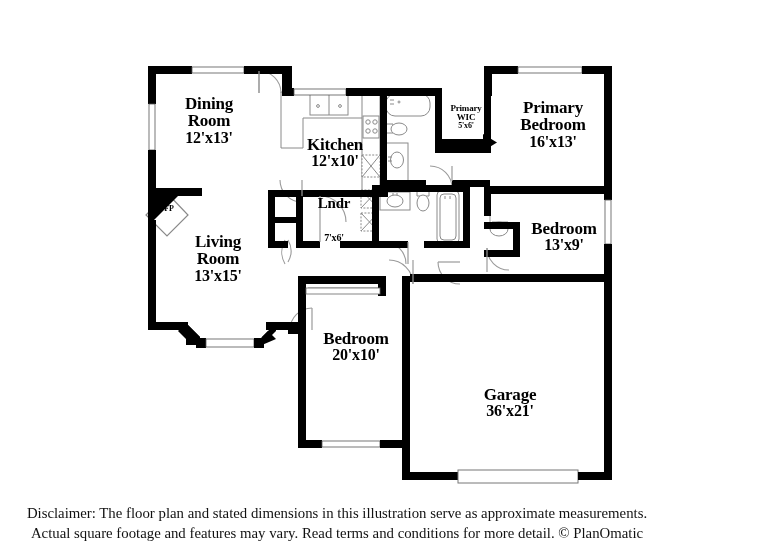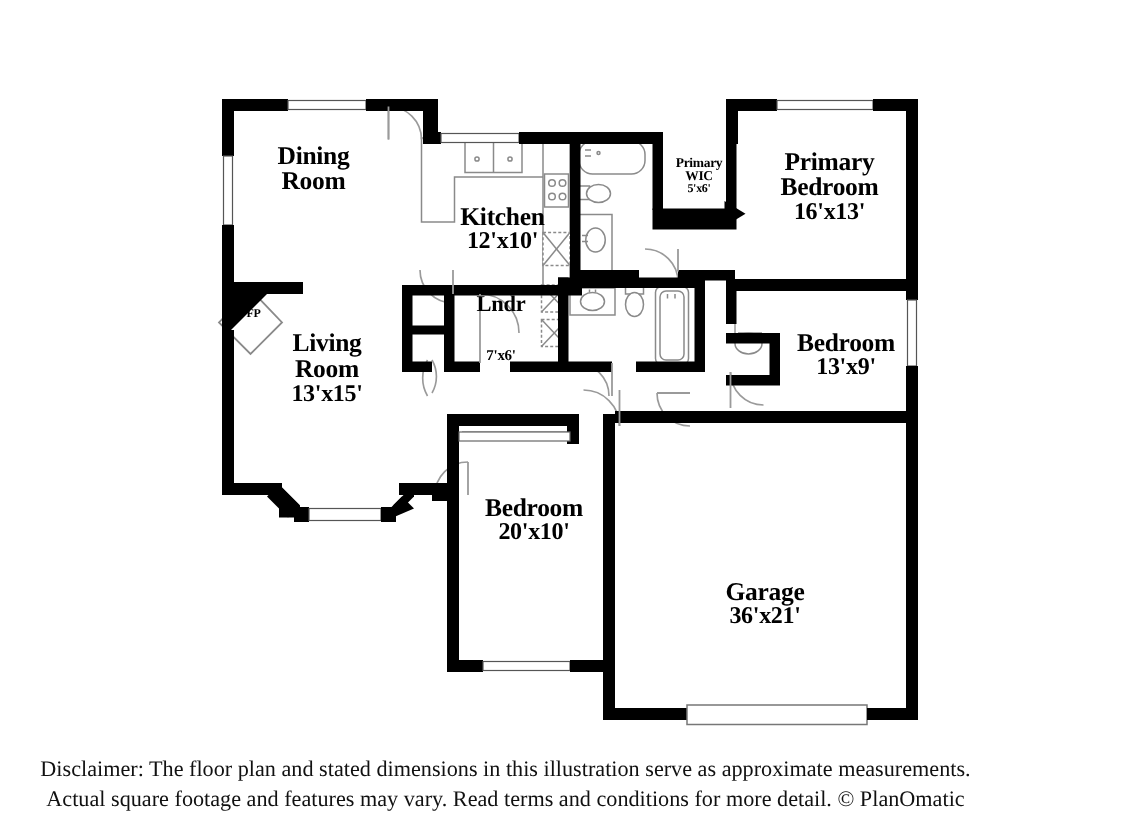--- a/index.html
+++ b/index.html
@@ -302,40 +302,41 @@
       <line x1="487" y1="248" x2="487" y2="272"></line>
       <line x1="413" y1="260" x2="413" y2="284"></line>
       <line x1="312" y1="308" x2="312" y2="330"></line>
       <line x1="438" y1="262" x2="460" y2="262"></line>
     </g>
   </svg>
 
   <div class="room-label rl-big" style="left:144px; top:95px; width:130px;">
     <span class="rl-name">Dining</span>
     <span class="rl-name">Room</span>
+    <span class="rl-dim">12'x13'</span>
   </div>
 
   <div class="room-label rl-big" style="left:280px; top:136px; width:110px;">
     <span class="rl-name">Kitchen</span>
     <span class="rl-dim">12'x10'</span>
   </div>
 
   <div class="room-label rl-small" style="left:437px; top:104px; width:58px;">
     <span class="rl-name">Primary</span>
     <span class="rl-name">WIC</span>
     <span class="rl-dim">5'x6'</span>
   </div>
 
   <div class="room-label rl-big" style="left:486px; top:99px; width:134px;">
     <span class="rl-name">Primary</span>
     <span class="rl-name">Bedroom</span>
     <span class="rl-dim">16'x13'</span>
   </div>
 
-  <div class="room-label rl-big" style="left:160px; top:220px; width:116px;">
+  <div class="room-label rl-big" style="left:160px; top:233px; width:116px;">
     <span class="rl-name">Living</span>
     <span class="rl-name">Room</span>
     <span class="rl-dim">13'x15'</span>
   </div>
 
   <div class="room-label rl-med" style="left:303px; top:196px; width:62px;">
     <span class="rl-name">Lndr</span>
     <span class="rl-dim">7'x6'</span>
   </div>
 

